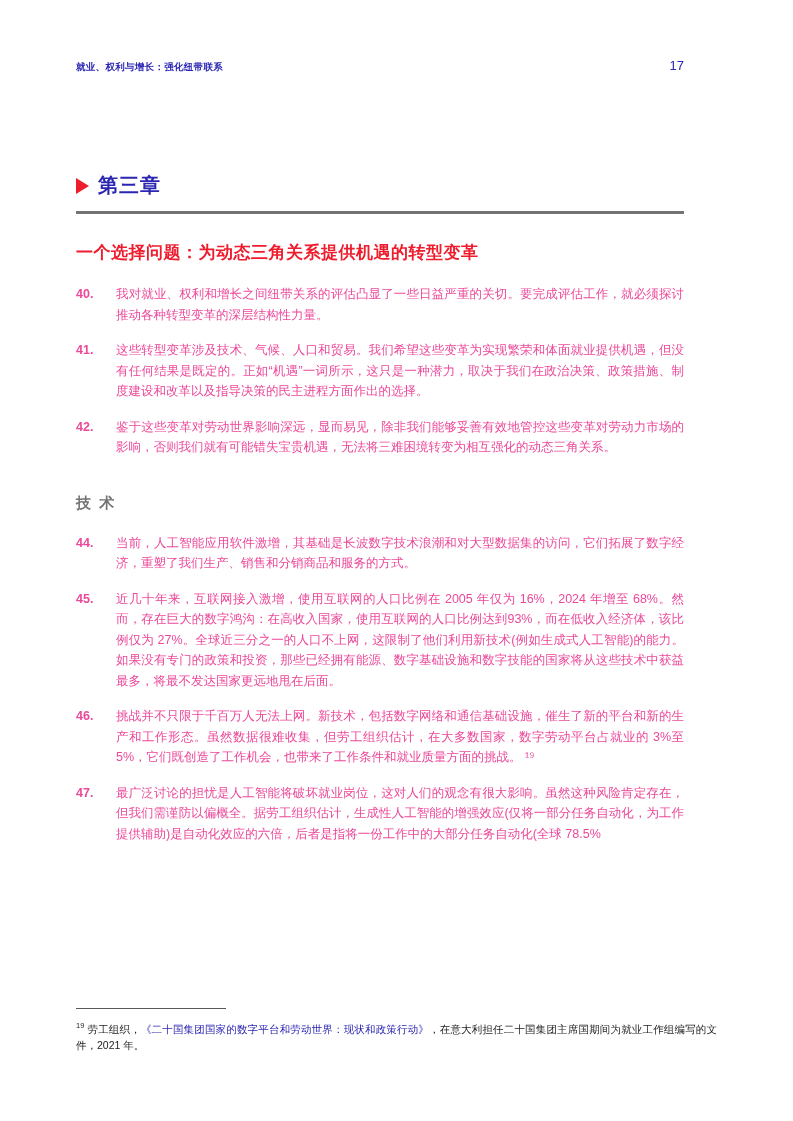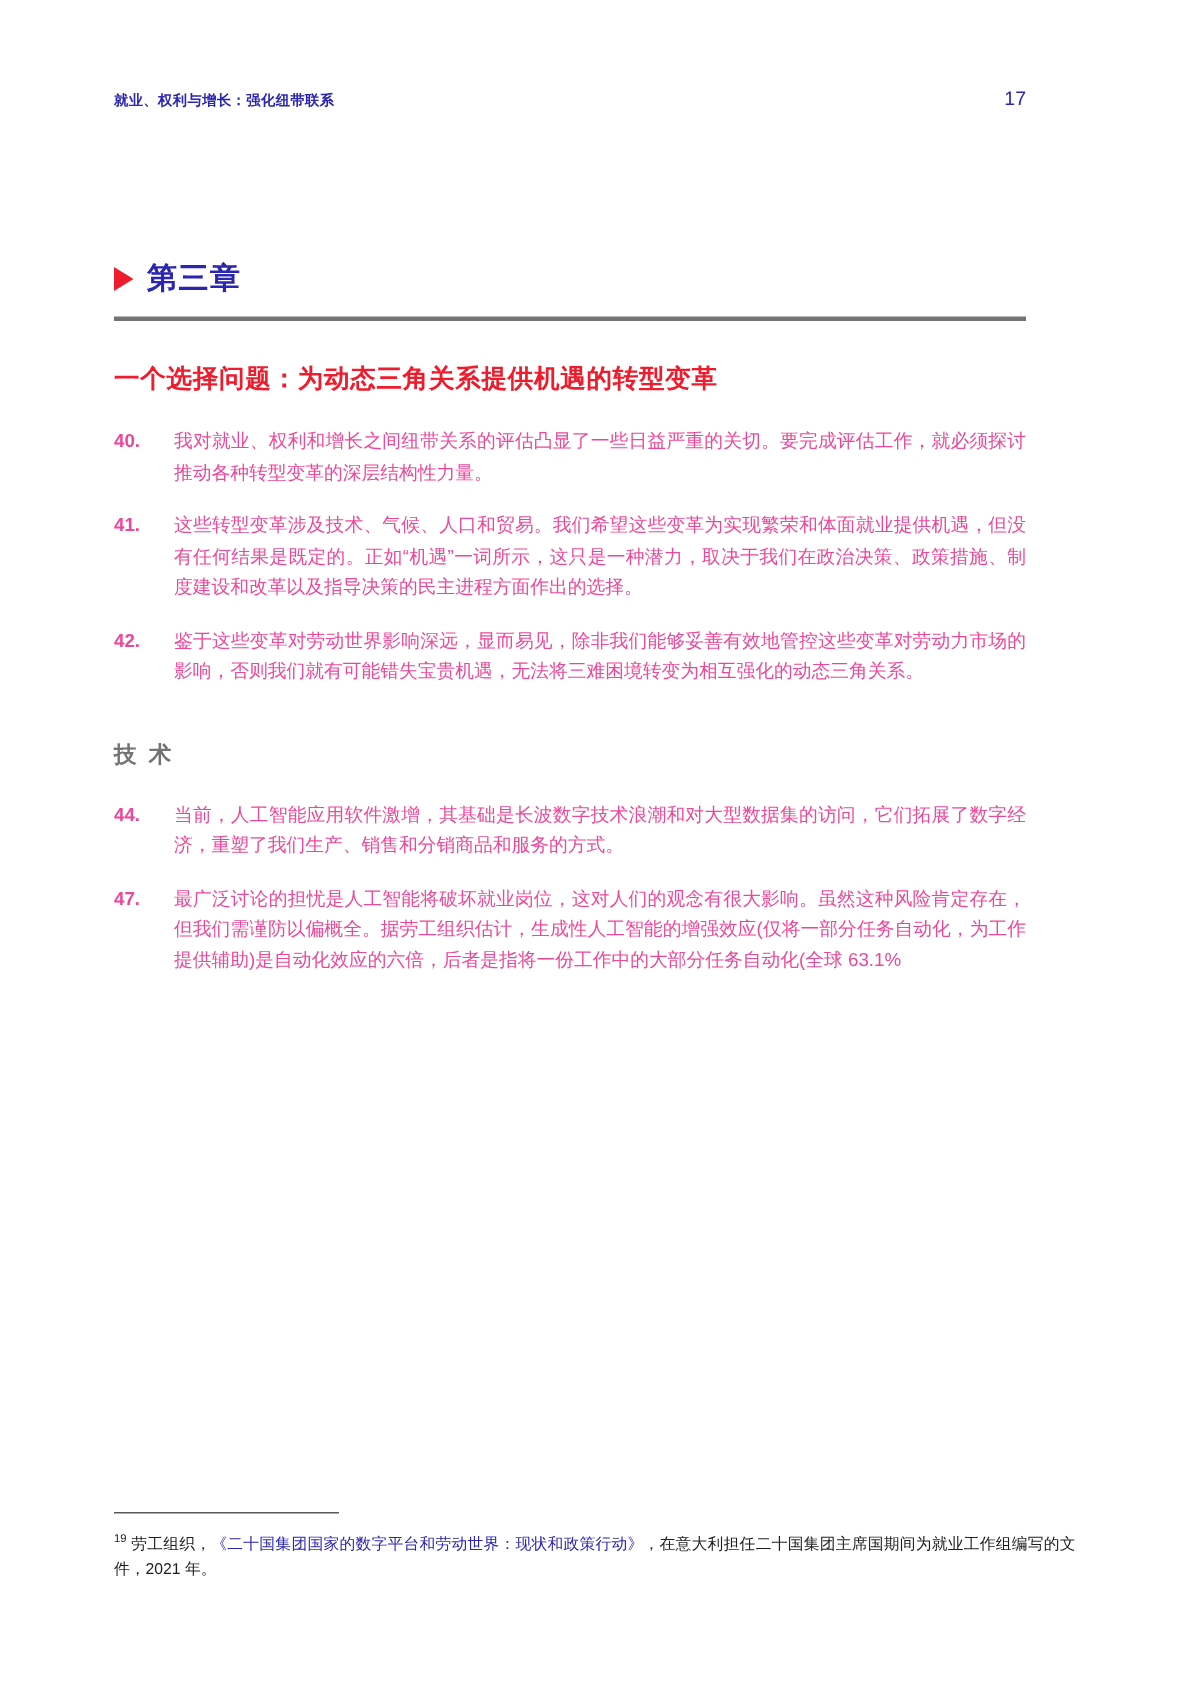--- a/index.html
+++ b/index.html
@@ -160,25 +160,33 @@
     <h3 class="sub-heading">技 术</h3>
 
     <div class="para-list">
 
 
         <div class="para">
           <span class="para-num">44.</span>
           <span class="para-text">当前，人工智能应用软件激增，其基础是长波数字技术浪潮和对大型数据集的访问，它们拓展了数字经济，重塑了我们生产、销售和分销商品和服务的方式。</span>
         </div>
 
+        <div class="para">
+          <span class="para-num">45.</span>
+          <span class="para-text">近几十年来，互联网接入激增，使用互联网的人口比例在 2005 年仅为 16%，2024 年增至 68%。然而，存在巨大的数字鸿沟：在高收入国家，使用互联网的人口比例达到93%，而在低收入经济体，该比例仅为 27%。全球近三分之一的人口不上网，这限制了他们利用新技术(例如生成式人工智能)的能力。如果没有专门的政策和投资，那些已经拥有能源、数字基础设施和数字技能的国家将从这些技术中获益最多，将最不发达国家更远地甩在后面。</span>
+        </div>
 
+        <div class="para">
+          <span class="para-num">46.</span>
+          <span class="para-text">挑战并不只限于千百万人无法上网。新技术，包括数字网络和通信基础设施，催生了新的平台和新的生产和工作形态。虽然数据很难收集，但劳工组织估计，在大多数国家，数字劳动平台占就业的 3%至 5%，它们既创造了工作机会，也带来了工作条件和就业质量方面的挑战。 ¹⁹</span>
+        </div>
 
         <div class="para">
           <span class="para-num">47.</span>
-          <span class="para-text">最广泛讨论的担忧是人工智能将破坏就业岗位，这对人们的观念有很大影响。虽然这种风险肯定存在，但我们需谨防以偏概全。据劳工组织估计，生成性人工智能的增强效应(仅将一部分任务自动化，为工作提供辅助)是自动化效应的六倍，后者是指将一份工作中的大部分任务自动化(全球 63.1%</span>
+          <span class="para-text">最广泛讨论的担忧是人工智能将破坏就业岗位，这对人们的观念有很大影响。虽然这种风险肯定存在，但我们需谨防以偏概全。据劳工组织估计，生成性人工智能的增强效应(仅将一部分任务自动化，为工作提供辅助)是自动化效应的六倍，后者是指将一份工作中的大部分任务自动化(全球 78.5%</span>
         </div>
       </div>
 
   </div>
 
   <footer class="footnote">
     <div class="footnote-rule"></div>
     <p class="footnote-text">
       <sup>19</sup><span>劳工组织，</span><a class="footnote-link">《二十国集团国家的数字平台和劳动世界：现状和政策行动》</a><span>，在意大利担任二十国集团主席国期间为就业工作组编写的文件，2021 年。</span>
     </p>

